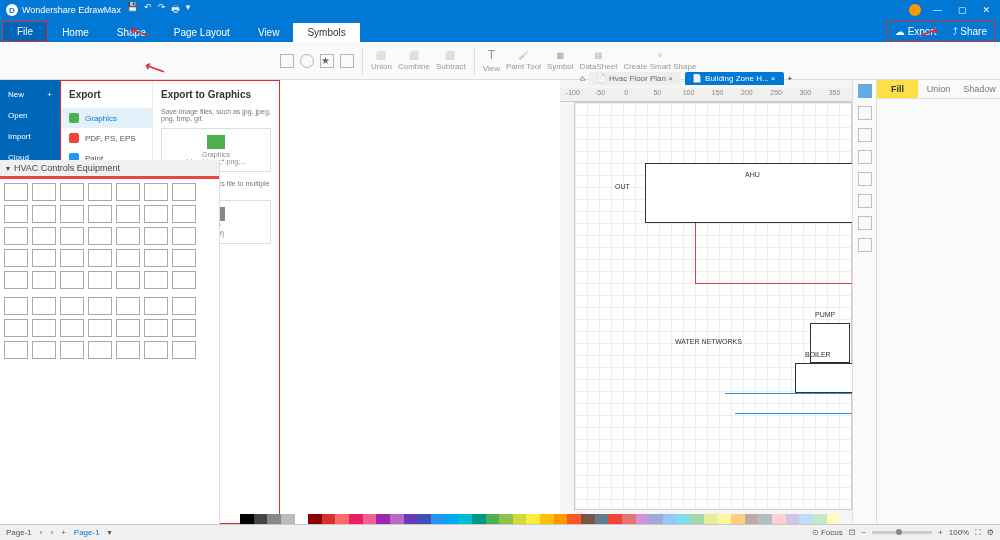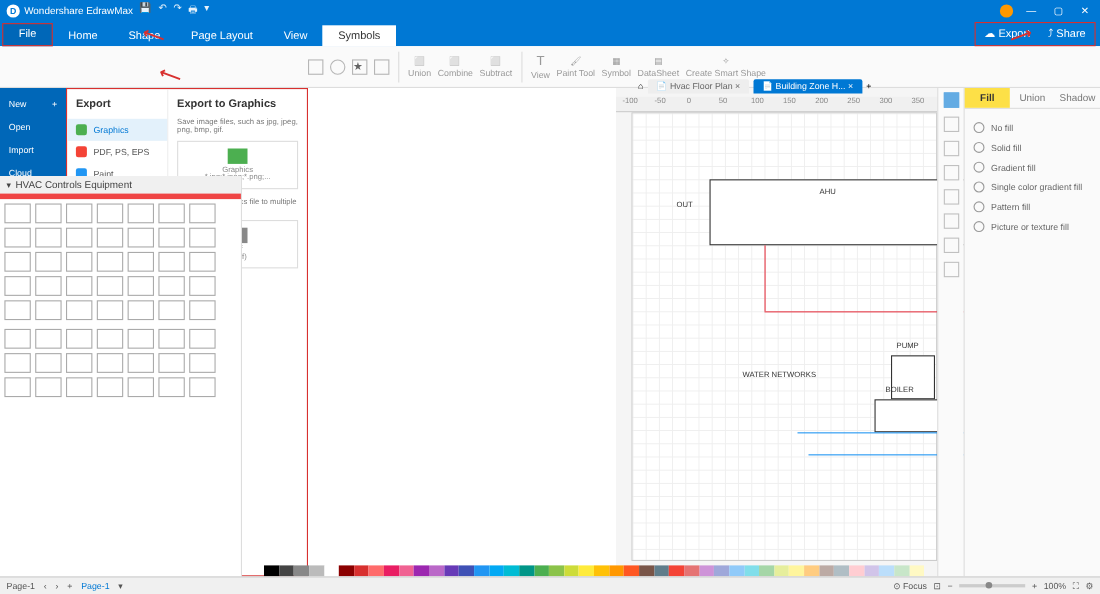--- a/index.html
+++ b/index.html
@@ -35,21 +35,21 @@
 .export-left .opt.sel{background:#e3f1fb;color:#0078d4;}
 .export-left .opt .sw{width:10px;height:10px;border-radius:2px;}
 .export-left h5{font-size:10px;font-weight:600;padding:8px;color:#333;margin-top:6px;}
 .export-right{flex:1;padding:8px;}
 .export-right h4{font-size:10px;font-weight:600;color:#333;margin-bottom:8px;}
 .export-right .desc{font-size:7px;color:#777;margin-bottom:6px;}
 .export-right .sample{border:1px solid #ddd;padding:6px;text-align:center;font-size:7px;color:#888;margin-bottom:8px;}
 .export-right .sample .pic{width:18px;height:14px;background:#4caf50;margin:0 auto 2px;}
 .red-arrow{position:absolute;color:#d8302f;font-size:14px;font-weight:bold;}
 .left-panel{width:220px;background:#fff;border-right:1px solid #ddd;overflow:hidden;position:absolute;left:0;top:160px;bottom:0;}
-.acc-head{background:#f0f0f0;padding:3px 6px;font-size:9px;color:#444;display:flex;align-items:center;gap:4px;border-bottom:5px solid #ef4444;}
+.acc-head{background:#f0f0f0;padding:3px 6px;font-size:9px;color:#444;display:flex;align-items:center;gap:4px;border-bottom:3px solid #ef4444;}
 .acc-head::before{content:"▾";font-size:8px;}
 .shapes{display:flex;flex-wrap:wrap;padding:4px;gap:4px;}
 .shape{width:24px;height:18px;border:1px solid #aaa;background:#fff;}
 .canvas-wrap{flex:1;margin-left:280px;margin-right:148px;background:#f5f5f5;position:relative;}
 .doc-tabs{position:absolute;top:-11px;left:0;right:0;height:18px;display:flex;align-items:center;gap:4px;font-size:8px;padding-left:20px;}
 .doc-tab{background:#eee;padding:2px 8px;border-radius:2px 2px 0 0;color:#666;}
 .doc-tab.active{background:#0078d4;color:#fff;}
 .ruler-h{height:14px;background:#f0f0f0;border-bottom:1px solid #ccc;position:relative;font-size:7px;color:#888;margin-top:8px;}
 .ruler-h span{position:absolute;top:1px;}
 .canvas{position:absolute;top:22px;left:14px;right:0;bottom:14px;background:#fff;background-image:linear-gradient(#eee 1px,transparent 1px),linear-gradient(90deg,#eee 1px,transparent 1px);background-size:12px 12px;border:1px solid #ccc;}
@@ -277,28 +277,20 @@
     <div class="t"></div>
     <div class="t"></div>
     <div class="t"></div>
   </div>
 
   <div class="fill-panel">
     <div class="fill-tabs">
       <div class="ft active">Fill</div>
       <div class="ft">Union</div>
       <div class="ft">Shadow</div>
-    </div>
-    <div class="fill-opts">
-      <div class="fo">No fill</div>
-      <div class="fo">Solid fill</div>
-      <div class="fo">Gradient fill</div>
-      <div class="fo">Single color gradient fill</div>
-      <div class="fo">Pattern fill</div>
-      <div class="fo">Picture or texture fill</div>
     </div>
   </div>
 </div>
 
 <div class="left-panel">
   <div class="acc-head">HVAC Controls Equipment</div>
   <div class="shapes" id="shapes1">
       <div class="shape"></div>
       <div class="shape"></div>
       <div class="shape"></div>

